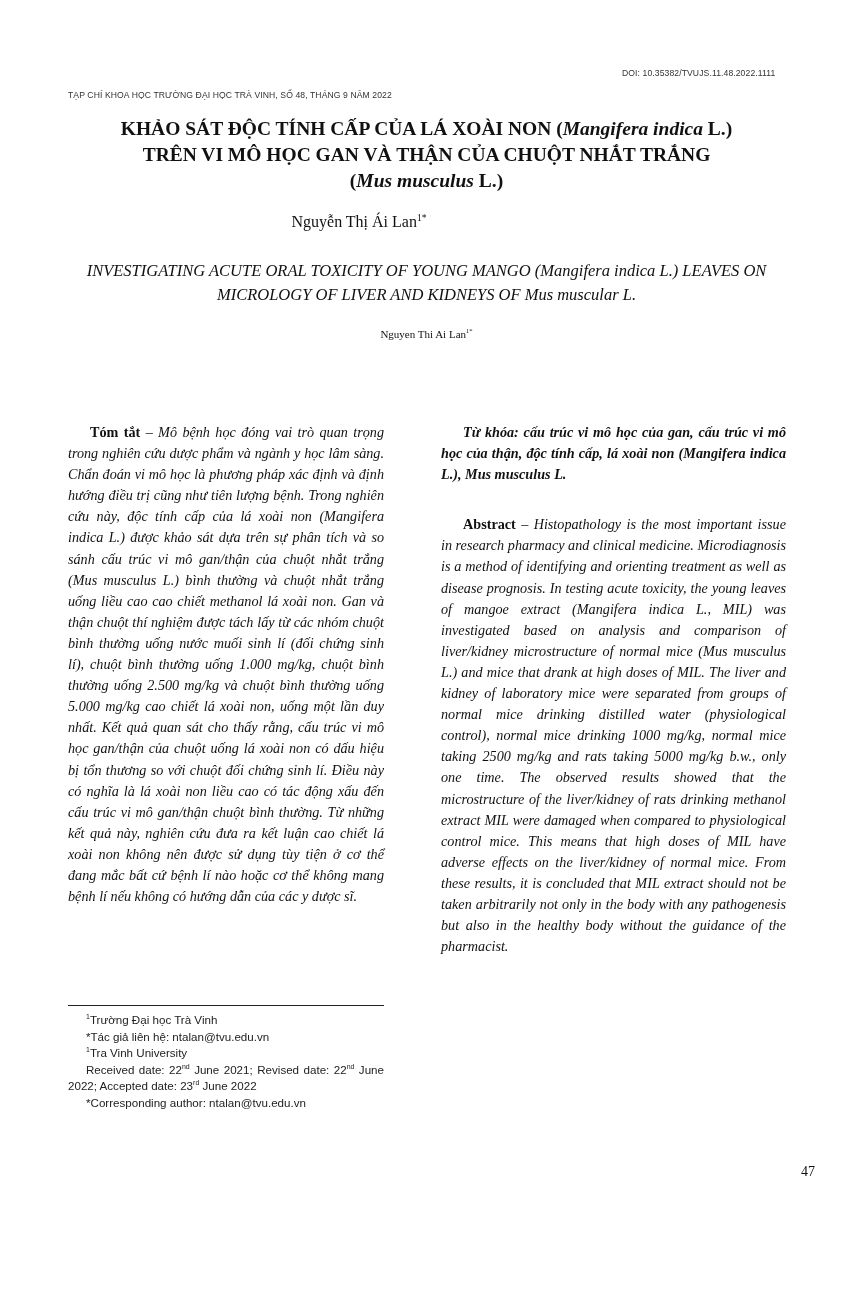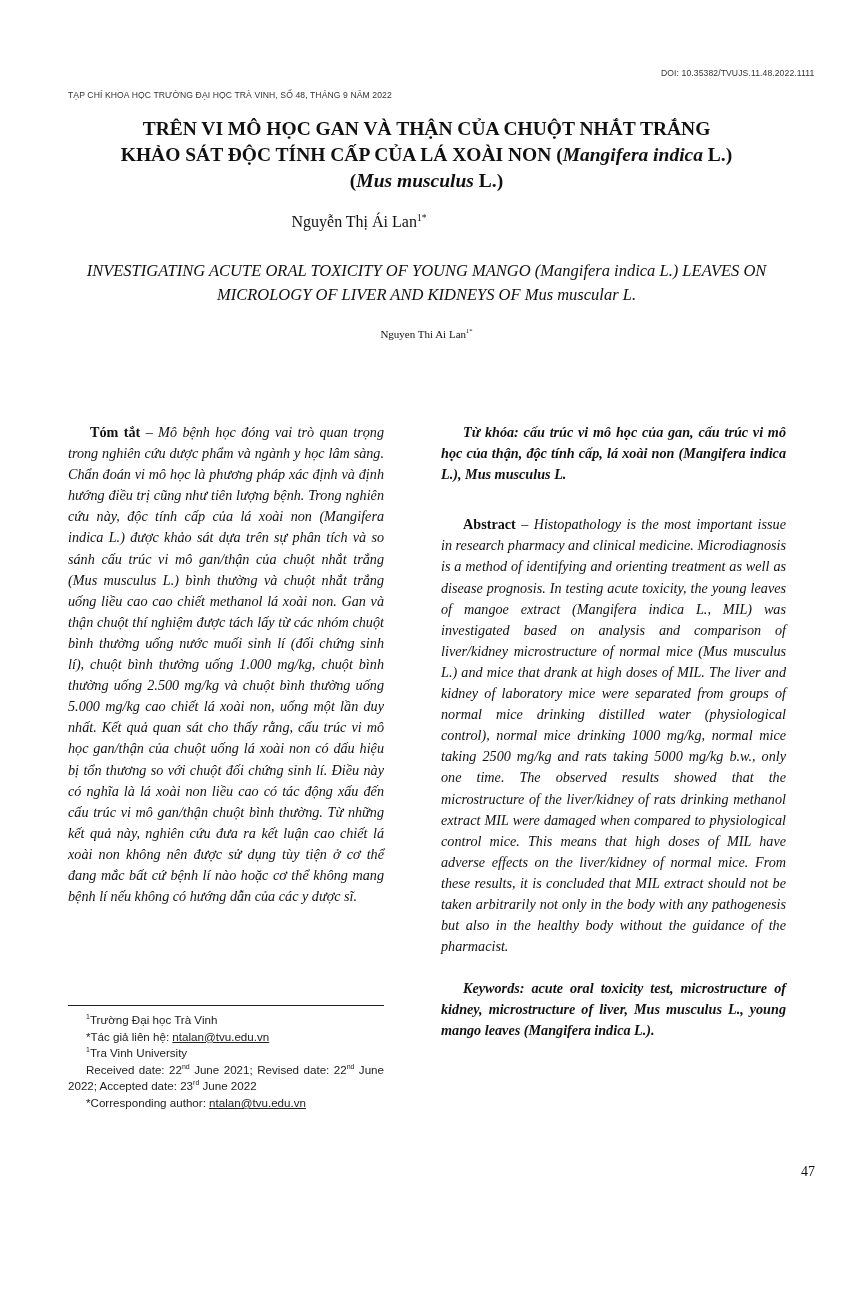--- a/index.html
+++ b/index.html
@@ -1,51 +1,51 @@
 <!DOCTYPE html>
 <html><head>
 <meta charset="utf-8">
 <style>
   html, body { margin: 0; padding: 0; background: #ffffff; }
   body { width: 853px; height: 1302px; position: relative; overflow: hidden; color: #111; font-family: "Liberation Serif", serif; }
   .running-head { position: absolute; top: 68px; left: 0; width: 853px; font-family: "Liberation Sans", sans-serif; font-size: 8.6px; color: #333; letter-spacing: 0.1px; }
   .running-head .journal { position: absolute; left: 68px; margin-top: 22px; }
-  .running-head .doi { position: absolute; left: 613px; padding-left: 48px; }
+  .running-head .doi { position: absolute; left: 574px; padding-left: 48px; }
   .title { position: absolute; top: 116px; left: 60px; width: 733px; text-align: center; font-family: "Liberation Serif", serif; font-weight: bold; font-size: 19.5px; line-height: 26px; }
   .title i { font-weight: bold; }
   .author-vi { position: absolute; top: 213px; left: 0; width: 718px; text-align: center; font-size: 16px; }
   .title-en { position: absolute; top: 259px; left: 65px; width: 723px; text-align: center; font-style: italic; font-size: 16.5px; line-height: 24px; }
   .author-en { position: absolute; top: 328px; left: 0; width: 853px; text-align: center; font-size: 11px; }
   sup { font-size: 60%; line-height: 0; vertical-align: super; }
   .col { position: absolute; font-size: 14.2px; line-height: 21.1px; text-align: justify; }
   .col-left { top: 422px; left: 68px; width: 316px; }
   .col-right { top: 422px; left: 441px; width: 345px; }
   .para { text-indent: 22px; margin: 0; }
   .para .lead { font-weight: bold; font-style: normal; }
   .para .body { font-style: italic; }
   .kw { font-weight: bold; font-style: italic; }
   .gap-kw { height: 29px; }
   .gap-abs { height: 21px; }
   .footnote-rule { position: absolute; top: 1005px; left: 68px; width: 316px; height: 0; border-top: 1px solid #222; }
   .footnotes { position: absolute; top: 1012px; left: 68px; width: 316px; font-family: "Liberation Sans", sans-serif; font-size: 11.6px; line-height: 16.6px; text-align: justify; color: #222; }
   .footnotes p { margin: 0; text-indent: 18px; }
-  .footnotes .email { text-decoration: underline; color: #222; }
+  .footnotes .email { color: #222; }
   .page-number { position: absolute; top: 1164px; left: 0; width: 815px; text-align: right; font-size: 14px; }
 </style>
 </head>
 <body>
 
 <div class="running-head">
   <span class="journal">TẠP CHÍ KHOA HỌC TRƯỜNG ĐẠI HỌC TRÀ VINH, SỐ 48, THÁNG 9 NĂM 2022</span>
   <span class="doi">DOI: 10.35382/TVUJS.11.48.2022.1111</span>
 </div>
 
 <div class="title">
+  <div><span>KHẢO SÁT ĐỘC TÍNH CẤP CỦA LÁ XOÀI NON (</span><i>Mangifera indica</i><span> L.)</span></div>
   <div>TRÊN VI MÔ HỌC GAN VÀ THẬN CỦA CHUỘT NHẮT TRẮNG</div>
-  <div><span>KHẢO SÁT ĐỘC TÍNH CẤP CỦA LÁ XOÀI NON (</span><i>Mangifera indica</i><span> L.)</span></div>
   <div><span>(</span><i>Mus musculus</i><span> L.)</span></div>
 </div>
 
 <div class="author-vi">
   <span>Nguyễn Thị Ái Lan</span><sup>1*</sup>
 </div>
 
 <div class="title-en">
   <span>INVESTIGATING ACUTE ORAL TOXICITY OF YOUNG MANGO (</span><span style="font-style:italic">Mangifera indica</span><span> L.) LEAVES ON MICROLOGY OF LIVER AND KIDNEYS OF </span><span>Mus muscular</span><span> L.</span>
 </div>
@@ -56,21 +56,20 @@
 
 <div class="col col-left">
   <p class="para"><span class="lead">Tóm tắt</span><span> – </span><span class="body">Mô bệnh học đóng vai trò quan trọng trong nghiên cứu dược phẩm và ngành y học lâm sàng. Chẩn đoán vi mô học là phương pháp xác định và định hướng điều trị cũng như tiên lượng bệnh. Trong nghiên cứu này, độc tính cấp của lá xoài non (Mangifera indica L.) được khảo sát dựa trên sự phân tích và so sánh cấu trúc vi mô gan/thận của chuột nhắt trắng (Mus musculus L.) bình thường và chuột nhắt trắng uống liều cao cao chiết methanol lá xoài non. Gan và thận chuột thí nghiệm được tách lấy từ các nhóm chuột bình thường uống nước muối sinh lí (đối chứng sinh lí), chuột bình thường uống 1.000 mg/kg, chuột bình thường uống 2.500 mg/kg và chuột bình thường uống 5.000 mg/kg cao chiết lá xoài non, uống một lần duy nhất. Kết quả quan sát cho thấy rằng, cấu trúc vi mô học gan/thận của chuột uống lá xoài non có dấu hiệu bị tổn thương so với chuột đối chứng sinh lí. Điều này có nghĩa là lá xoài non liều cao có tác động xấu đến cấu trúc vi mô gan/thận chuột bình thường. Từ những kết quả này, nghiên cứu đưa ra kết luận cao chiết lá xoài non không nên được sử dụng tùy tiện ở cơ thể đang mắc bất cứ bệnh lí nào hoặc cơ thể không mang bệnh lí nếu không có hướng dẫn của các y dược sĩ.</span></p>
 </div>
 
 <div class="col col-right">
   <p class="para kw">Từ khóa: cấu trúc vi mô học của gan, cấu trúc vi mô học của thận, độc tính cấp, lá xoài non (Mangifera indica L.), Mus musculus L.</p>
   <div class="gap-kw"></div>
   <p class="para"><span class="lead">Abstract</span><span> – </span><span class="body">Histopathology is the most important issue in research pharmacy and clinical medicine. Microdiagnosis is a method of identifying and orienting treatment as well as disease prognosis. In testing acute toxicity, the young leaves of mangoe extract (Mangifera indica L., MIL) was investigated based on analysis and comparison of liver/kidney microstructure of normal mice (Mus musculus L.) and mice that drank at high doses of MIL. The liver and kidney of laboratory mice were separated from groups of normal mice drinking distilled water (physiological control), normal mice drinking 1000 mg/kg, normal mice taking 2500 mg/kg and rats taking 5000 mg/kg b.w., only one time. The observed results showed that the microstructure of the liver/kidney of rats drinking methanol extract MIL were damaged when compared to physiological control mice. This means that high doses of MIL have adverse effects on the liver/kidney of normal mice. From these results, it is concluded that MIL extract should not be taken arbitrarily not only in the body with any pathogenesis but also in the healthy body without the guidance of the pharmacist.</span></p>
   <div class="gap-abs"></div>
-  <p class="para kw">Keywords: acute oral toxicity test, microstructure of kidney, microstructure of liver, Mus musculus L., young mango leaves (Mangifera indica L.).</p>
 </div>
 
 <div class="footnote-rule"></div>
 
 <div class="footnotes">
   <p><sup>1</sup><span>Trường Đại học Trà Vinh</span></p>
   <p><span>*Tác giả liên hệ: </span><a class="email">ntalan@tvu.edu.vn</a></p>
   <p><sup>1</sup><span>Tra Vinh University</span></p>
   <p><span>Received date: 22</span><sup>nd</sup><span> June 2021; Revised date: 22</span><sup>nd</sup><span> June 2022; Accepted date: 23</span><sup>rd</sup><span> June 2022</span></p>
   <p><span>*Corresponding author: </span><a class="email">ntalan@tvu.edu.vn</a></p>

